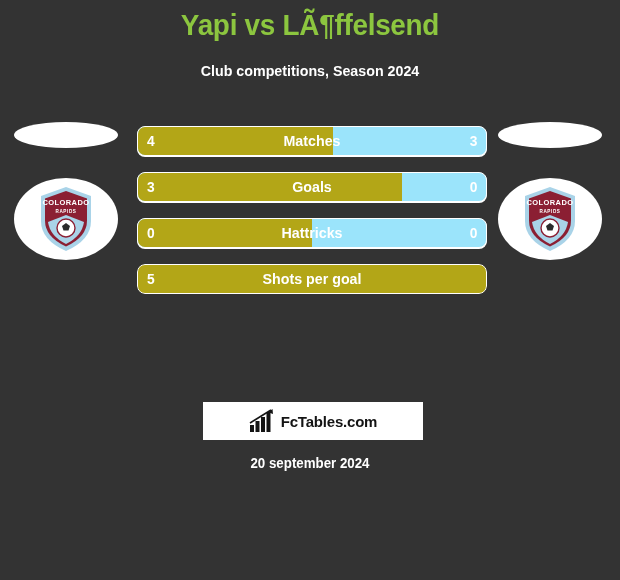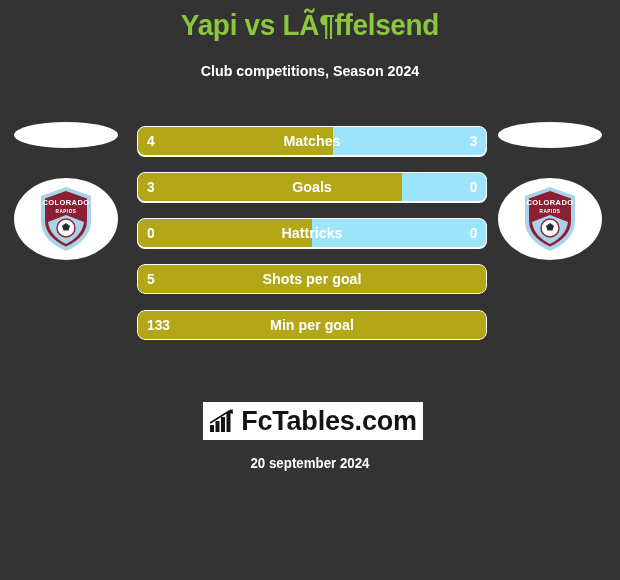--- a/index.html
+++ b/index.html
@@ -90,21 +90,21 @@
 
   
   .brand{
     position:absolute;left:203px;top:402px;
     width:220px;height:38px;
     background:#ffffff;
     display:flex;align-items:center;justify-content:center;
     gap:6px;
   }
   .brand-text{
-    font-size:27px;font-weight:bold;color:#141414;
+    font-size:15px;font-weight:bold;color:#141414;
     letter-spacing:-0.2px;
   }
   .date{
     position:absolute;left:0;top:455px;width:620px;
     text-align:center;
     font-size:14px;font-weight:bold;color:#ffffff;
     transform:scaleX(0.95);
   }
 </style>
 </head>
@@ -176,27 +176,20 @@
 
 
     <div class="barrow">
       <div class="track full">
         <div class="fill-home" style="width:100%"></div>
       </div>
       <div class="val home">5</div>
       <div class="label">Shots per goal</div>
     </div>
 
-    <div class="barrow">
-      <div class="track full">
-        <div class="fill-home" style="width:100%"></div>
-      </div>
-      <div class="val home">133</div>
-      <div class="label">Min per goal</div>
-    </div>
 
   </div>
 
   <div class="brand">
     <svg width="26" height="24" viewBox="0 0 26 24">
       <rect x="1" y="16" width="4" height="7" fill="#141414"></rect>
       <rect x="6.5" y="12" width="4" height="11" fill="#141414"></rect>
       <rect x="12" y="8" width="4" height="15" fill="#141414"></rect>
       <rect x="17.5" y="3" width="4" height="20" fill="#141414"></rect>
       <path d="M1 14 L22 1" stroke="#141414" stroke-width="1.6" fill="none"></path>

